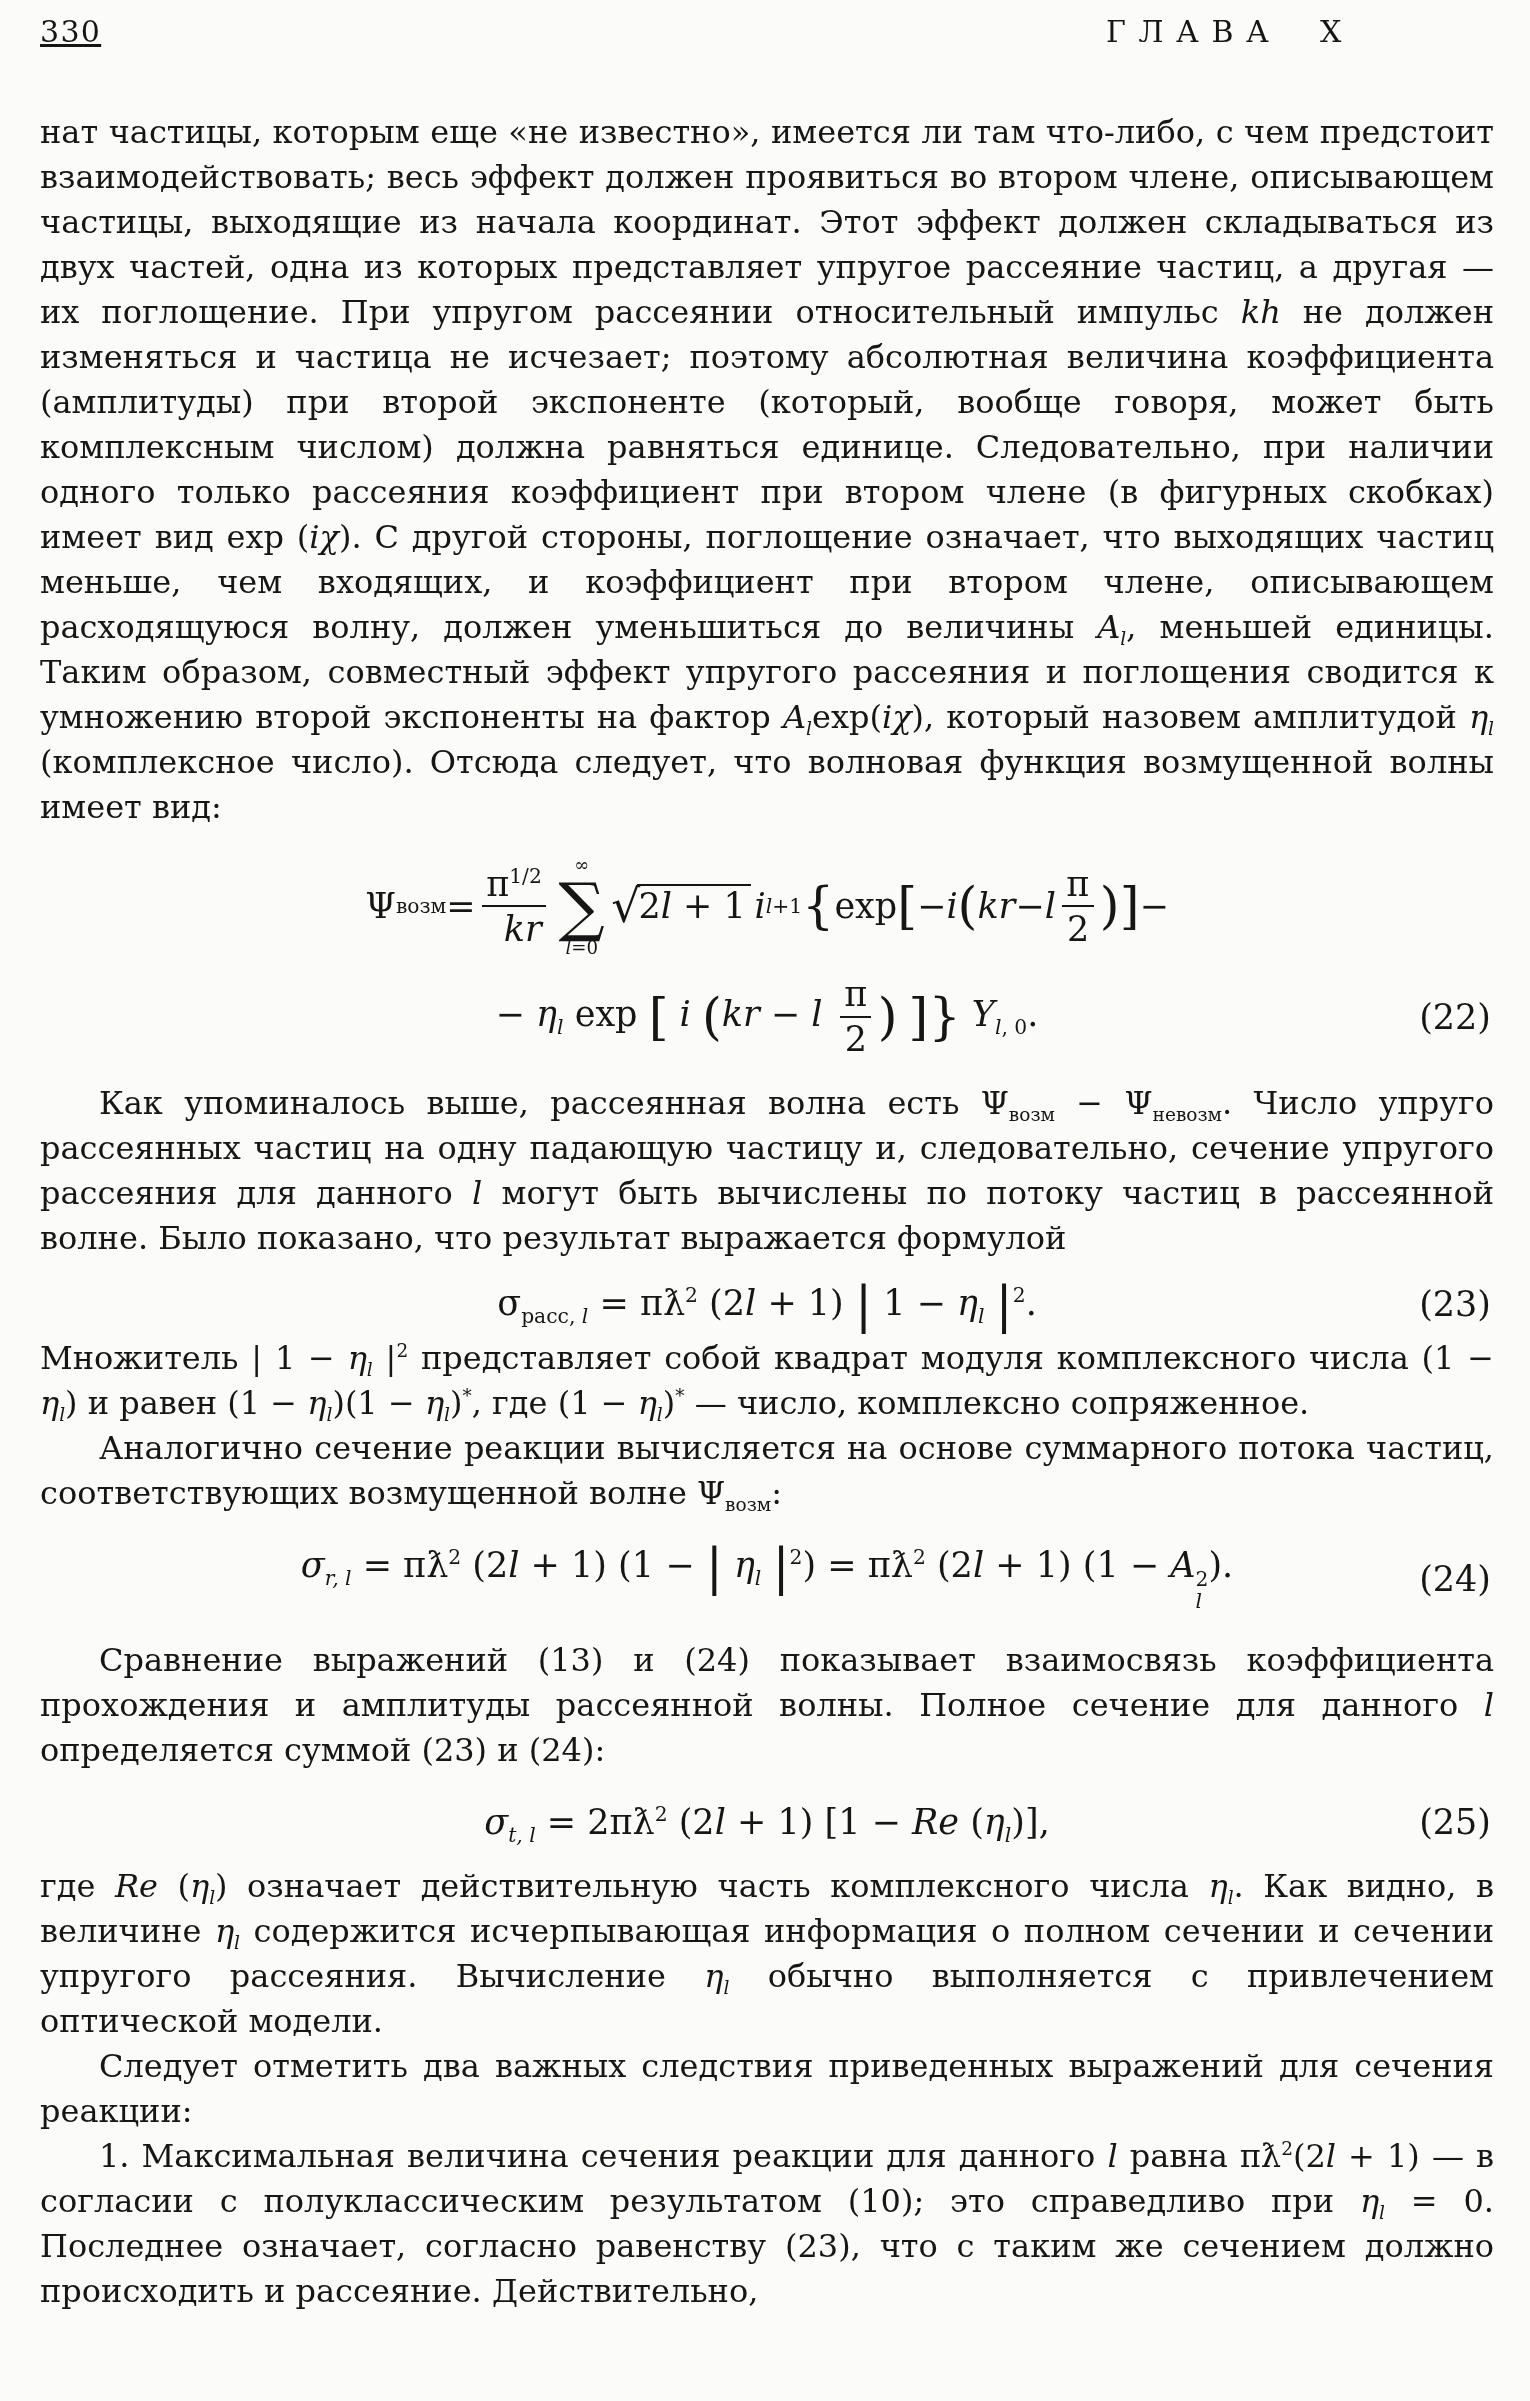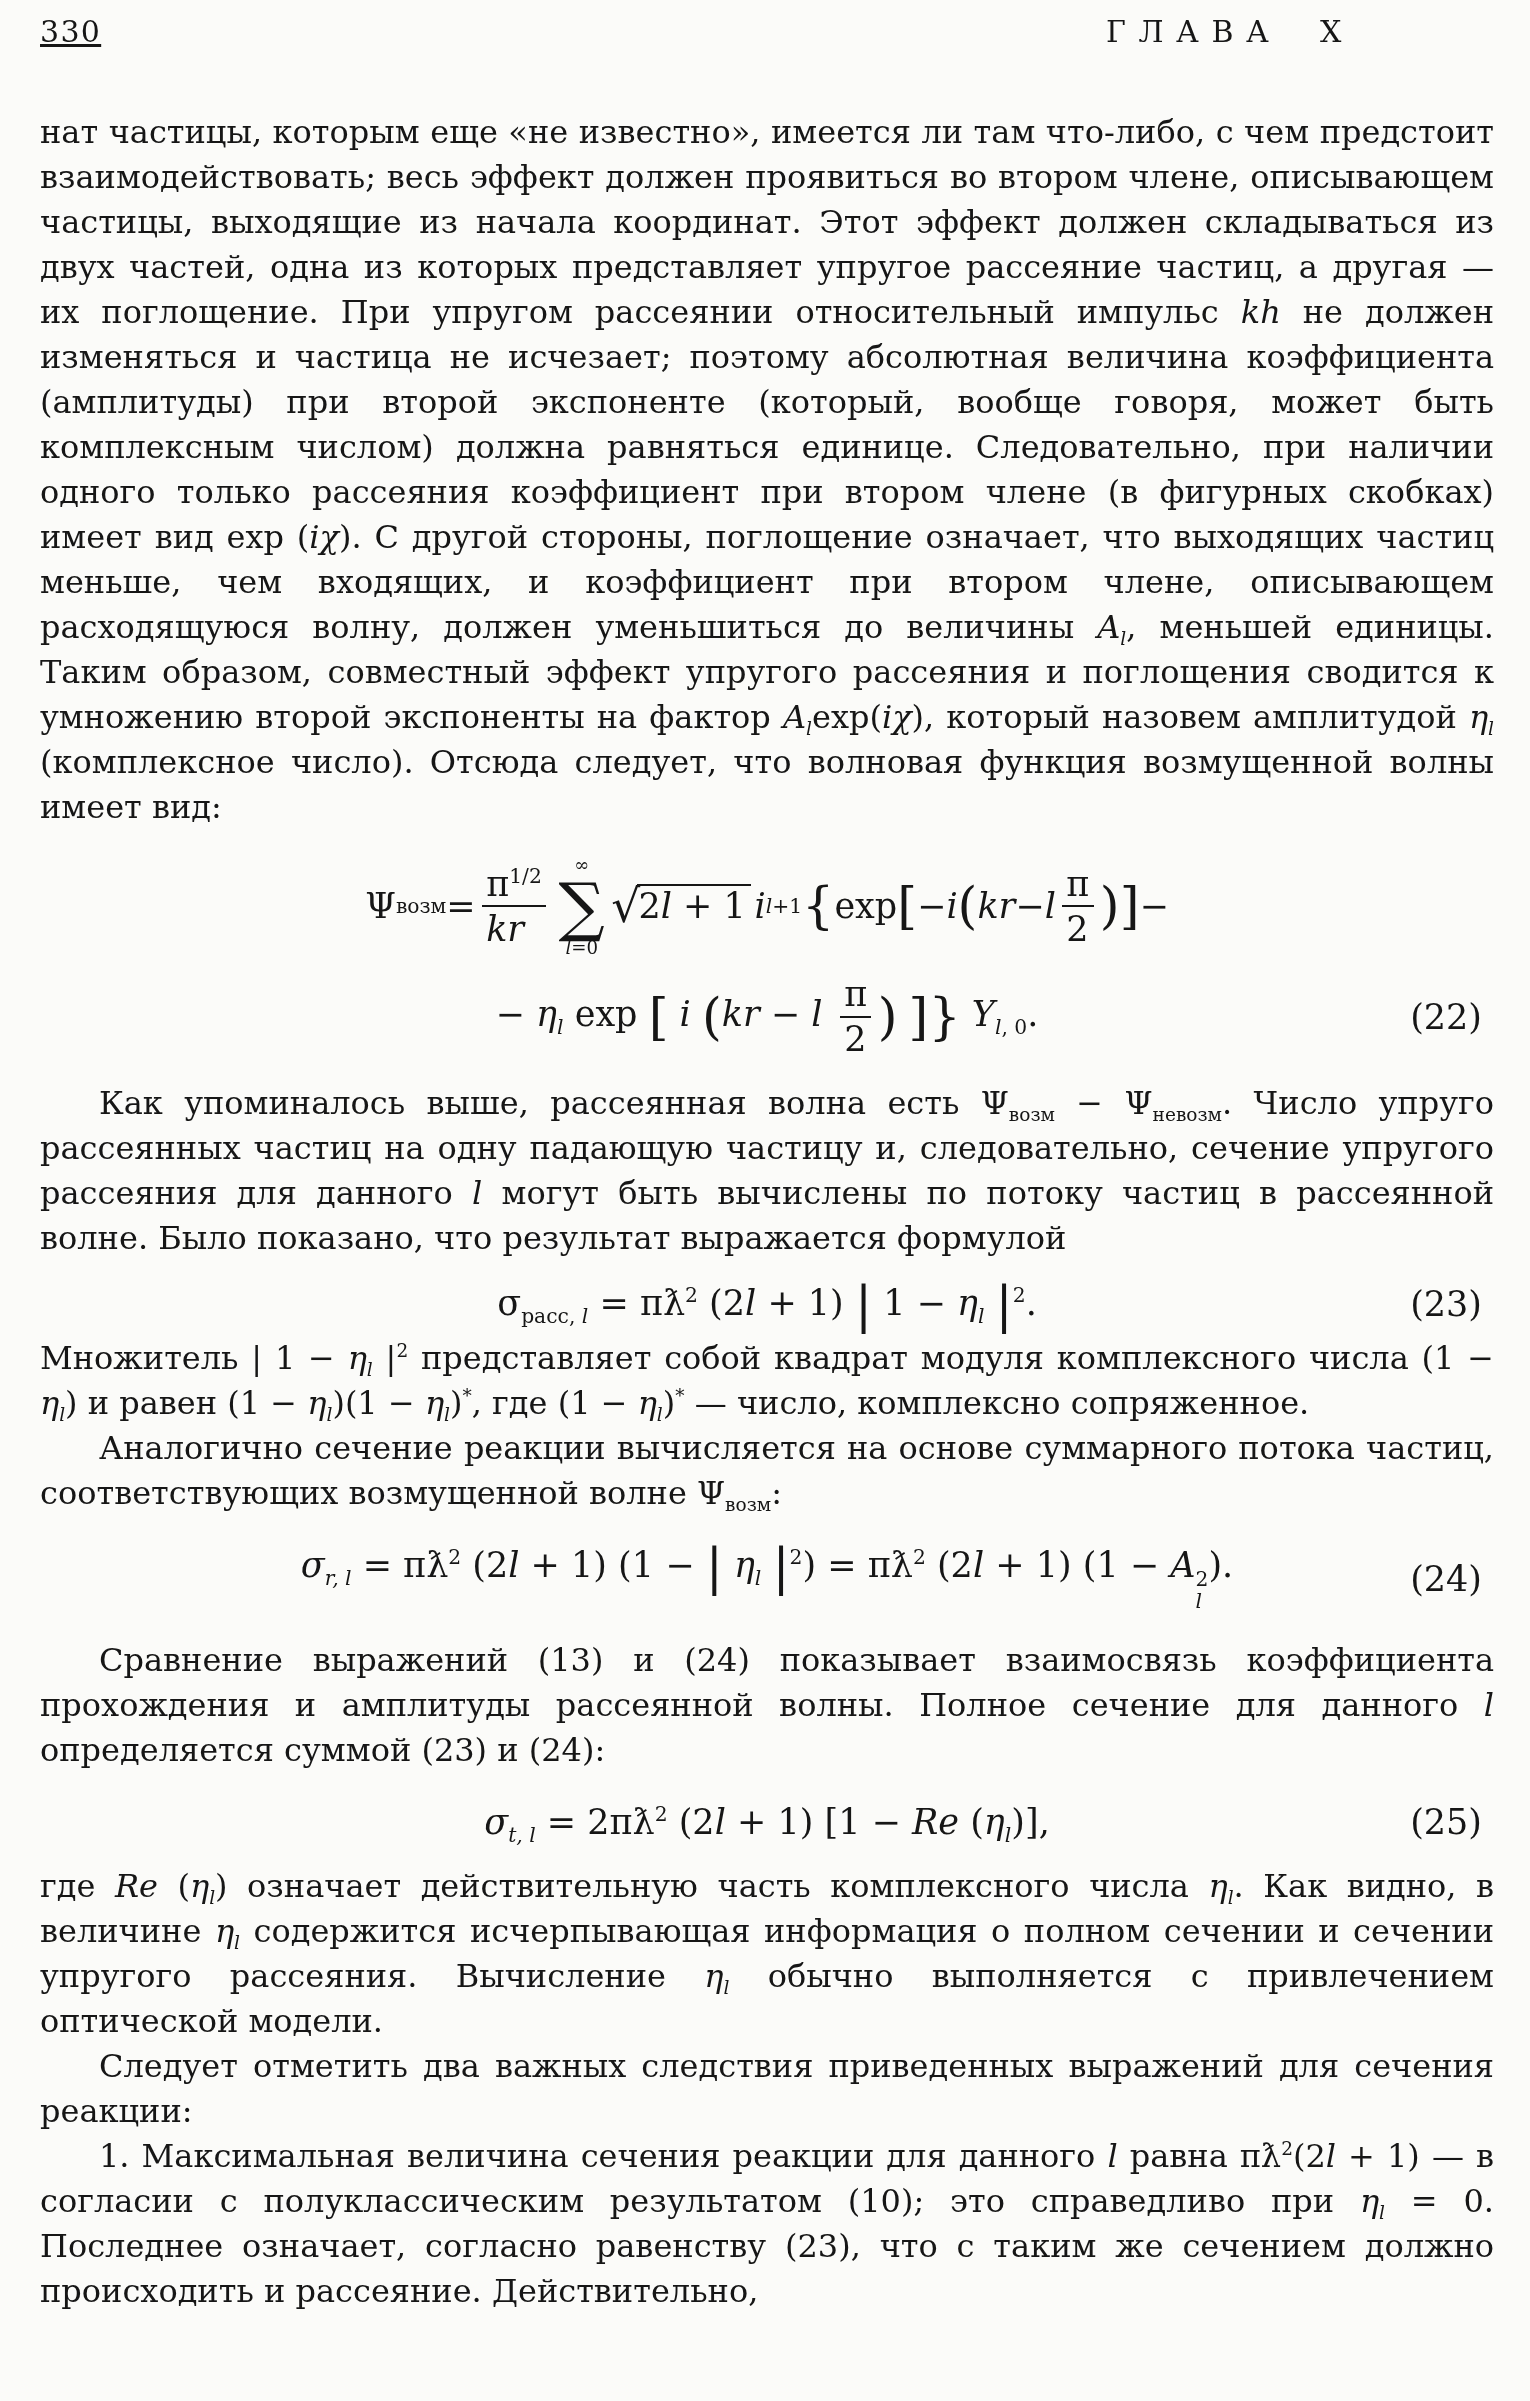--- a/index.html
+++ b/index.html
@@ -44,28 +44,28 @@
     display: flex; justify-content: center; align-items: center;
     font-size: 35px; line-height: 1.15;
   }
   .eq-23 { margin: 22px 0 11.5px 0; }
   .eq-24 { margin: 29px 0 25.5px 0; justify-content: center; }
   .eq-25 { margin: 29px 0 22px 0; }
   .eq-22 { flex-direction: column; margin: 25.5px 0 22px 0; }
   .eq-22 .eq-line { display: flex; justify-content: center; align-items: center; width: 100%; }
   .eq-22 .eq-line-2 { position: relative; margin-top: 16.6px; }
   .eq-number {
-    position: absolute; right: 12px; top: 50%;
+    position: absolute; right: 3px; top: 50%;
     transform: translateY(-50%);
     font-size: 35px;
   }
   
   .frac {
     display: inline-flex; flex-direction: column;
-    vertical-align: middle; text-align: left;
+    vertical-align: middle; text-align: right;
     margin: 0 0.18em; line-height: 1.15;
   }
   .frac .num { border-bottom: 2.6px solid currentColor; padding: 0 0.12em 0.04em; }
   .frac .den { padding: 0.04em 0.12em 0; }
   .sum {
     display: inline-flex; flex-direction: column; align-items: center;
     vertical-align: middle; margin: 0 0.18em; line-height: 1;
   }
   .sum-top { font-size: 0.52em; padding-bottom: 0.1em; }
   .sum-sym { font-size: 1.85em; line-height: 0.95; }

